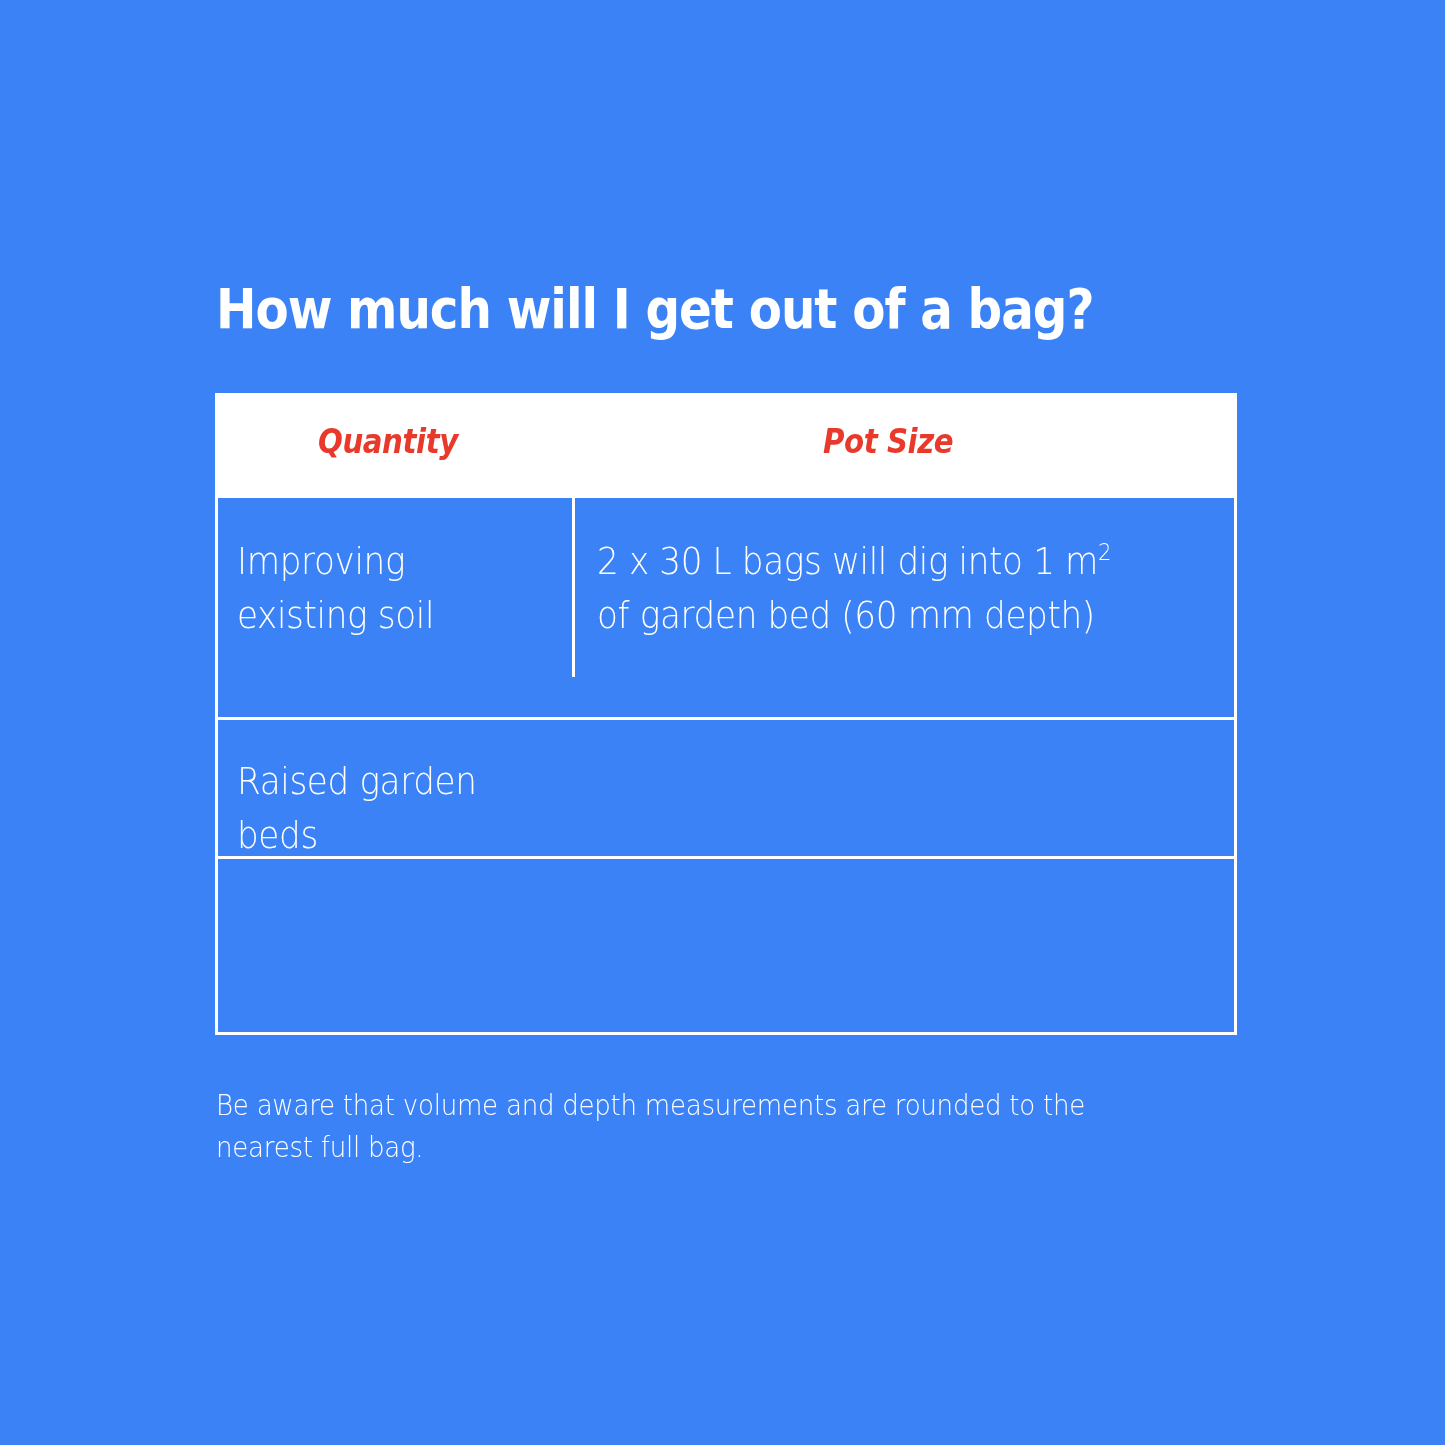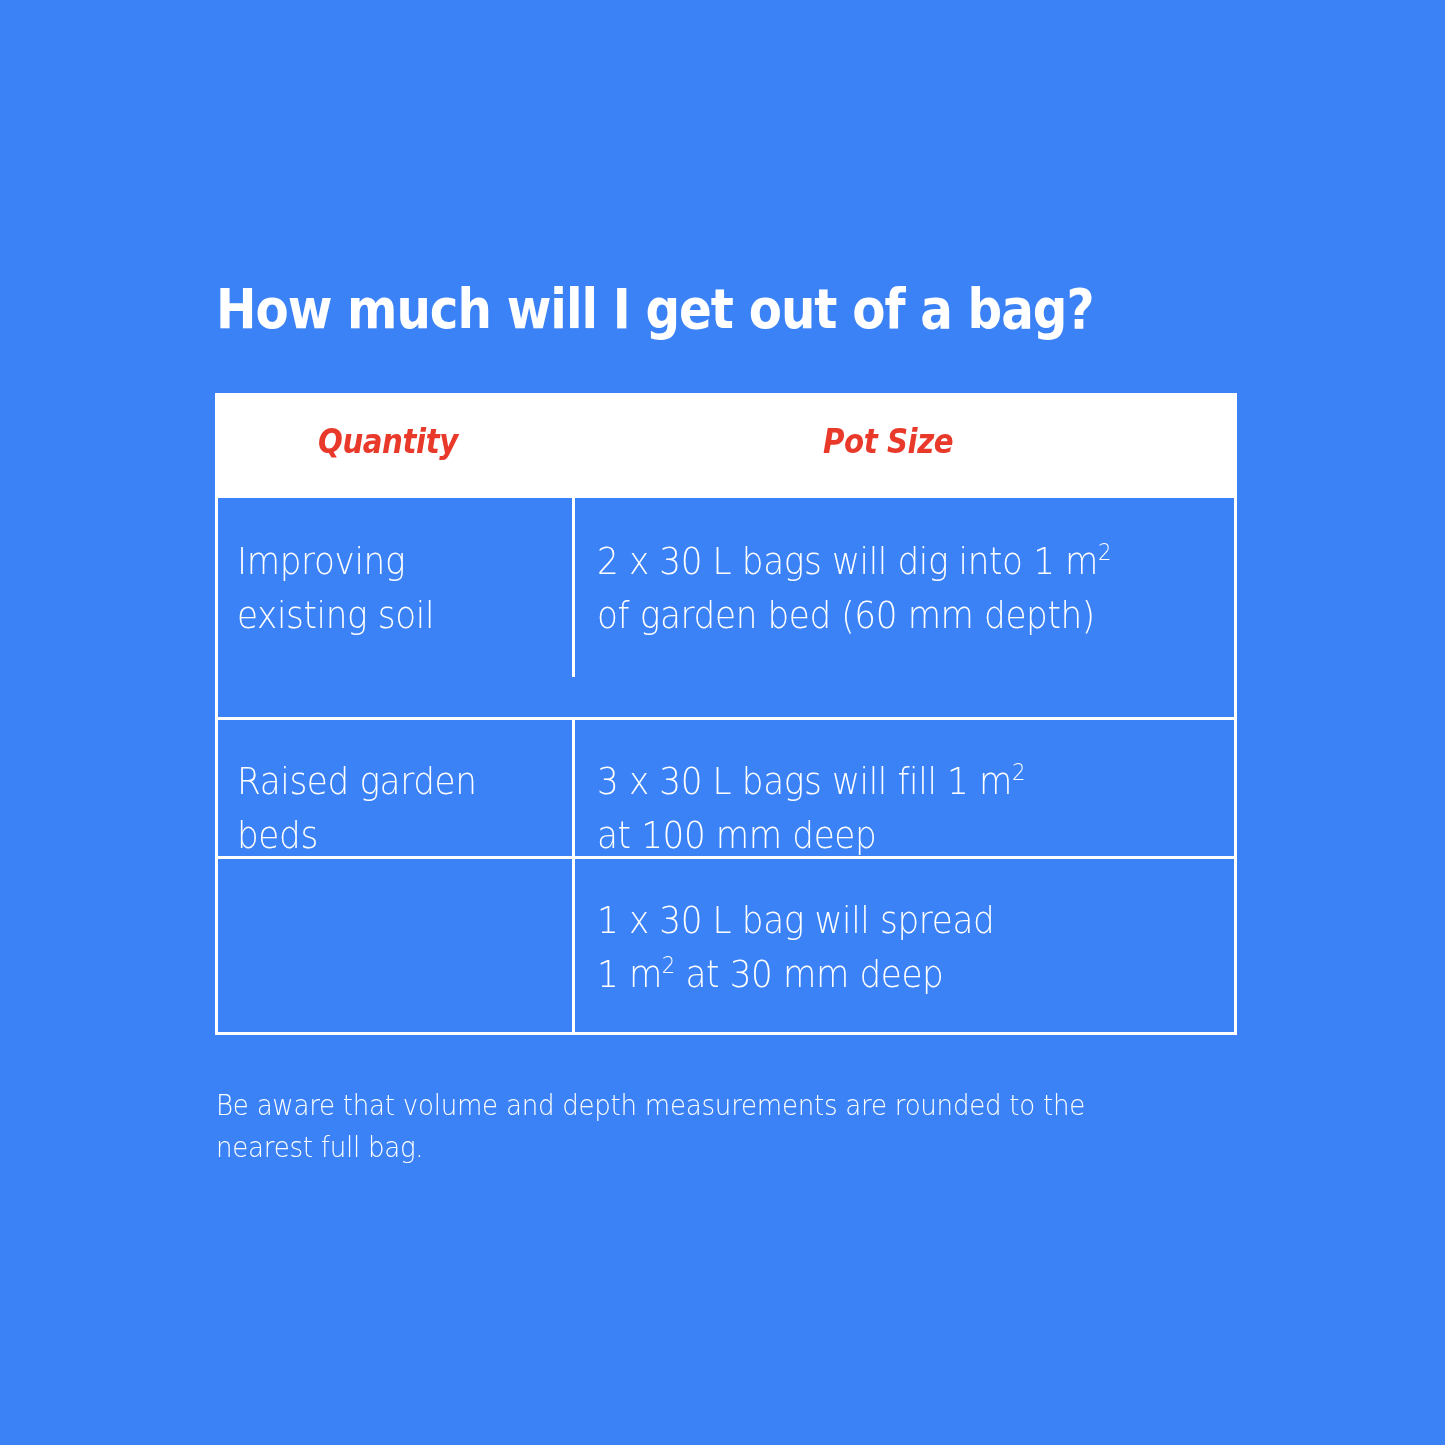--- a/index.html
+++ b/index.html
@@ -178,29 +178,23 @@
         <div class="cell cell-pot">
           <span class="cell-text"><span>2 x 30 L bags will dig into 1 m</span><sup>2</sup><br><span>of garden bed (60 mm depth)</span></span>
         </div>
       </div>
 
       <div class="trow r2">
         <div class="cell cell-qty">
           <span class="cell-text">Raised garden
 beds</span>
         </div>
-        <div class="cell cell-pot">
-          <span class="cell-text"><span>3 x 30 L bags will fill 1 m</span><sup>2</sup><br><span>at 100 mm deep</span></span>
-        </div>
       </div>
 
       <div class="trow r3">
-        <div class="cell cell-pot">
-          <span class="cell-text"><span>1 x 30 L bag will spread</span><br><span>1 m</span><sup>2</sup><span> at 30 mm deep</span></span>
-        </div>
       </div>
 
     </div>
   </div>
 
   <div class="footnote">Be aware that volume and depth measurements are rounded to the nearest full bag.</div>
 
 </div>
 
 </body></html>

